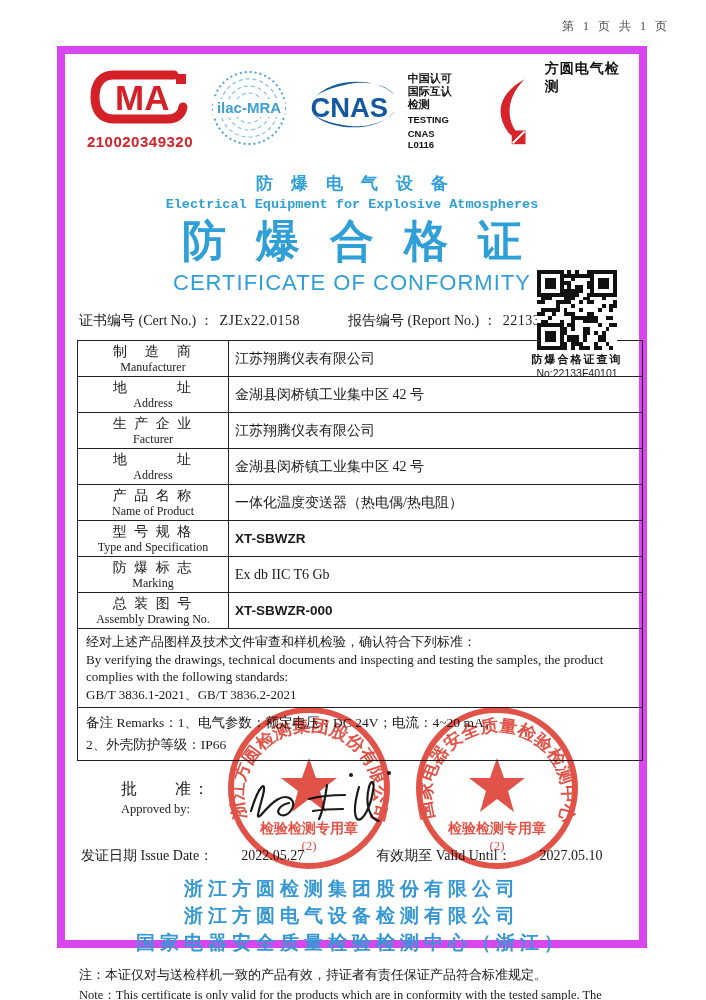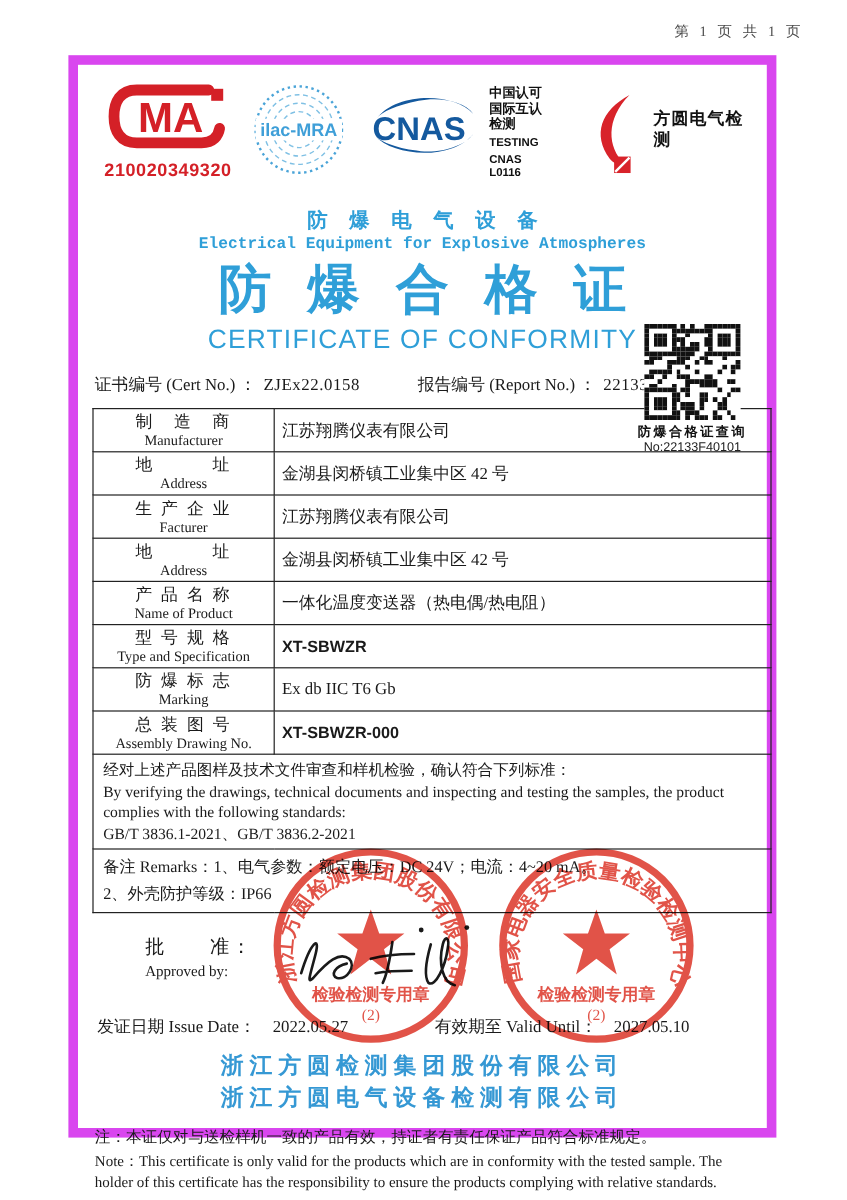--- a/index.html
+++ b/index.html
@@ -18,21 +18,21 @@
   }
   
   .logo-row{display:flex;align-items:flex-start;height:102px;margin-top:2px;}
   .cma-block{width:120px;text-align:center;margin-left:8px;}
   .cma-number{color:#d42027;font-weight:bold;font-size:15px;
     font-family:"Liberation Sans",sans-serif;letter-spacing:.5px;margin-top:1px;}
   .ilac-block{margin-left:14px;margin-top:2px;}
   .cnas-block{display:flex;margin-left:16px;margin-top:6px;}
   .cnas-side{margin-left:6px;font-size:11px;line-height:13px;font-weight:bold;color:#101010;}
   .cnas-side .en{font-family:"Liberation Sans",sans-serif;font-size:9.5px;line-height:11px;margin-top:3px;}
-  .fy-block{display:flex;align-items:center;margin-left:18px;margin-top:6px;}
+  .fy-block{display:flex;margin-left:18px;margin-top:6px;}
   .fy-label{font-size:14px;font-weight:bold;color:#111;letter-spacing:1px;margin-left:2px;margin-top:-12px;}
   
   .header-area{position:relative;text-align:center;margin-top:4px;}
   .subject-cn{color:#2f9fd8;font-size:17px;font-weight:bold;letter-spacing:18px;text-indent:18px;}
   .subject-en{color:#2f9fd8;font-size:13.5px;font-weight:bold;
     font-family:Liberation Mono, monospace;margin-top:2px;}
   .title-cn{color:#2f9fd8;font-size:44px;font-weight:bold;letter-spacing:30px;text-indent:30px;
     margin-top:4px;line-height:52px;}
   .title-en{color:#2f9fd8;font-size:22px;letter-spacing:1px;
     font-family:"Liberation Sans",sans-serif;margin-top:2px;}
@@ -57,21 +57,21 @@
   td.val{font-size:14px;padding-left:12px;}
   td.val.bold{font-weight:bold;font-family:"Liberation Sans",sans-serif;font-size:13.5px;}
   .std-cell{font-size:13px;line-height:17.5px;padding:4px 8px !important;}
   .rem-cell{font-size:13.5px;line-height:22px;padding:4px 8px !important;}
   
   .approve-row{display:flex;align-items:flex-start;margin-top:18px;margin-left:44px;height:58px;}
   .approve-cn{font-size:16px;letter-spacing:2px;}
   .approve-en{font-size:12.5px;margin-top:2px;}
   .sig{margin-left:28px;margin-top:-14px;}
   .date-row{display:flex;margin-top:10px;font-size:14px;padding:0 4px;}
-  .date-item .val{margin-left:14px;}
+  .date-item .val{margin-left:28px;}
   .date-item.second{margin-left:72px;}
   
   .issuers{text-align:center;margin-top:10px;line-height:27px;}
   .issuers div{color:#3598d4;font-size:19px;font-weight:bold;letter-spacing:5px;}
   
   .notes{margin-top:10px;padding:0 2px;}
   .note-cn{font-size:13px;}
   .note-en{font-size:12.5px;line-height:16.5px;margin-top:3px;font-family:"Liberation Serif",serif;}
   
   .stamp{position:absolute;mix-blend-mode:multiply;opacity:.88;}
@@ -684,20 +684,21 @@
       <span>发证日期 Issue Date：</span><span class="val">2022.05.27</span>
     </div>
     <div class="date-item second">
       <span>有效期至 Valid Until：</span><span class="val">2027.05.10</span>
     </div>
   </div>
 
   <div class="issuers">
     <div>浙江方圆检测集团股份有限公司</div>
     <div>浙江方圆电气设备检测有限公司</div>
+    <div>国家电器安全质量检验检测中心（浙江）</div>
   </div>
 
   <div class="notes">
     <div class="note-cn">注：本证仅对与送检样机一致的产品有效，持证者有责任保证产品符合标准规定。</div>
     <div class="note-en">Note：This certificate is only valid for the products which are in conformity with the tested sample. The holder of this certificate has the responsibility to ensure the products complying with relative standards.</div>
 
   </div>
 
   <svg class="stamp left" width="168" height="172" viewBox="0 0 168 172">
     <circle cx="84" cy="86" r="78" fill="none" stroke="#dd3b2e" stroke-width="6"></circle>

